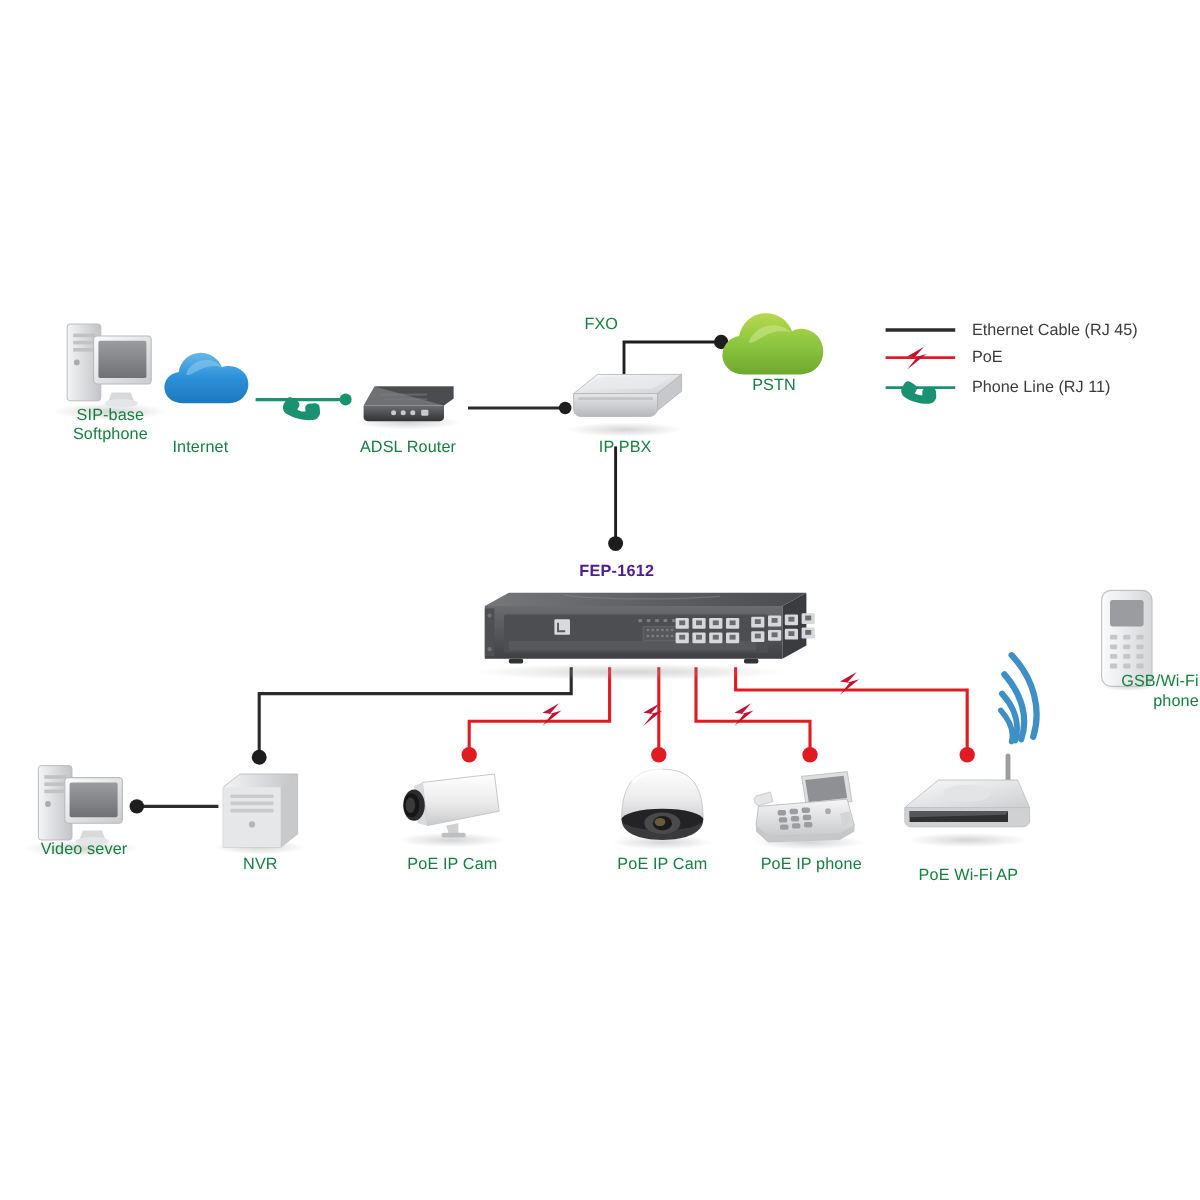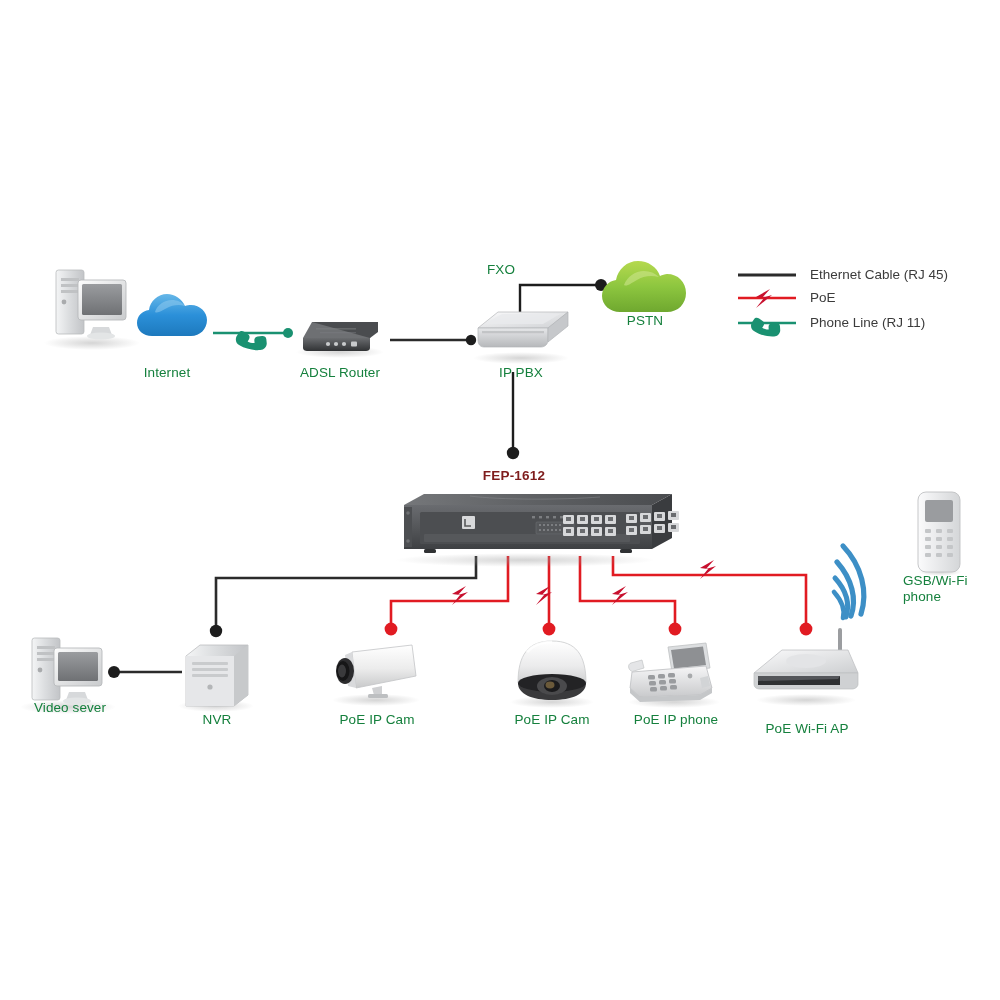--- a/index.html
+++ b/index.html
@@ -14,21 +14,21 @@
   #svg-layer{position:absolute;left:0;top:0;width:1000px;height:1000px;}
   .lbl{
     position:absolute;
     font-size:13.5px;
     color:#15803d;
     text-align:center;
     line-height:1.22;
     white-space:pre-line;
     letter-spacing:.1px;
   }
-  .lbl.bold{font-weight:bold;color:#7f1d1d;font-size:13.5px;letter-spacing:.2px;}
+  .lbl.bold{font-weight:bold;color:#4c1d95;font-size:13.5px;letter-spacing:.2px;}
   .legend-lbl{
     position:absolute;font-size:13.5px;color:#3b3b3b;white-space:nowrap;
   }
 </style>
 </head>
 <body>
 
 <div id="stage">
 
   <svg id="svg-layer" viewBox="0 0 1000 1000">
@@ -431,33 +431,35 @@
     <g>
       <line x1="738" y1="298" x2="796" y2="298" stroke="#e11b22" stroke-width="2.4"></line>
       <path d="M756,294 l14,-8 -8,9 10,-3 -16,13 8,-10 z" fill="#c8102e" transform="translate(0,3)"></path>
     </g>
     <g>
       <line x1="738" y1="323" x2="796" y2="323" stroke="#1a9171" stroke-width="2.4"></line>
       <path d="M756,326 c-2,-3 -1,-7 2,-9 l4,-2 c2,-1 4,0 5,2 l2,4 c1,2 0,4 -2,5 l-2,1 c1,2 3,4 5,5 l1,-2 c1,-2 3,-3 5,-2 l4,2 c2,1 3,3 2,5 l-2,4 c-2,3 -6,4 -9,2 c-6,-3 -12,-9 -15,-15 z" fill="#1a9171" transform="rotate(-30 766 328) scale(0.95) translate(38,16)"></path>
     </g>
   </svg>
 
+  <div class="lbl" style="left:22px;top:338px;width:140px;">SIP-base
+Softphone</div>
   <div class="lbl" style="left:122px;top:365px;width:90px;">Internet</div>
   <div class="lbl" style="left:278px;top:365px;width:124px;">ADSL Router</div>
   <div class="lbl" style="left:466px;top:365px;width:110px;">IP PBX</div>
   <div class="lbl" style="left:600px;top:313px;width:90px;">PSTN</div>
   <div class="lbl" style="left:487px;top:262px;width:70px;text-align:left;">FXO</div>
   <div class="lbl bold" style="left:447px;top:468px;width:134px;">FEP-1612</div>
 
   <div class="lbl" style="left:8px;top:700px;width:124px;">Video sever</div>
   <div class="lbl" style="left:172px;top:712px;width:90px;">NVR</div>
   <div class="lbl" style="left:318px;top:712px;width:118px;">PoE IP Cam</div>
   <div class="lbl" style="left:493px;top:712px;width:118px;">PoE IP Cam</div>
   <div class="lbl" style="left:613px;top:712px;width:126px;">PoE IP phone</div>
   <div class="lbl" style="left:742px;top:706px;width:130px;margin-top:15px;">PoE Wi-Fi AP</div>
-  <div class="lbl" style="left:903px;top:573px;width:96px;text-align:left;">GSB/Wi-Fi
+  <div class="lbl" style="left:903px;top:560px;width:96px;text-align:right;">GSB/Wi-Fi
 phone</div>
 
   <div class="legend-lbl" style="left:810px;top:267px;text-align:center;">Ethernet Cable (RJ 45)</div>
   <div class="legend-lbl" style="left:810px;top:290px;">PoE</div>
   <div class="legend-lbl" style="left:810px;top:315px;">Phone Line (RJ 11)</div>
 
 </div>
 
 </body></html>

